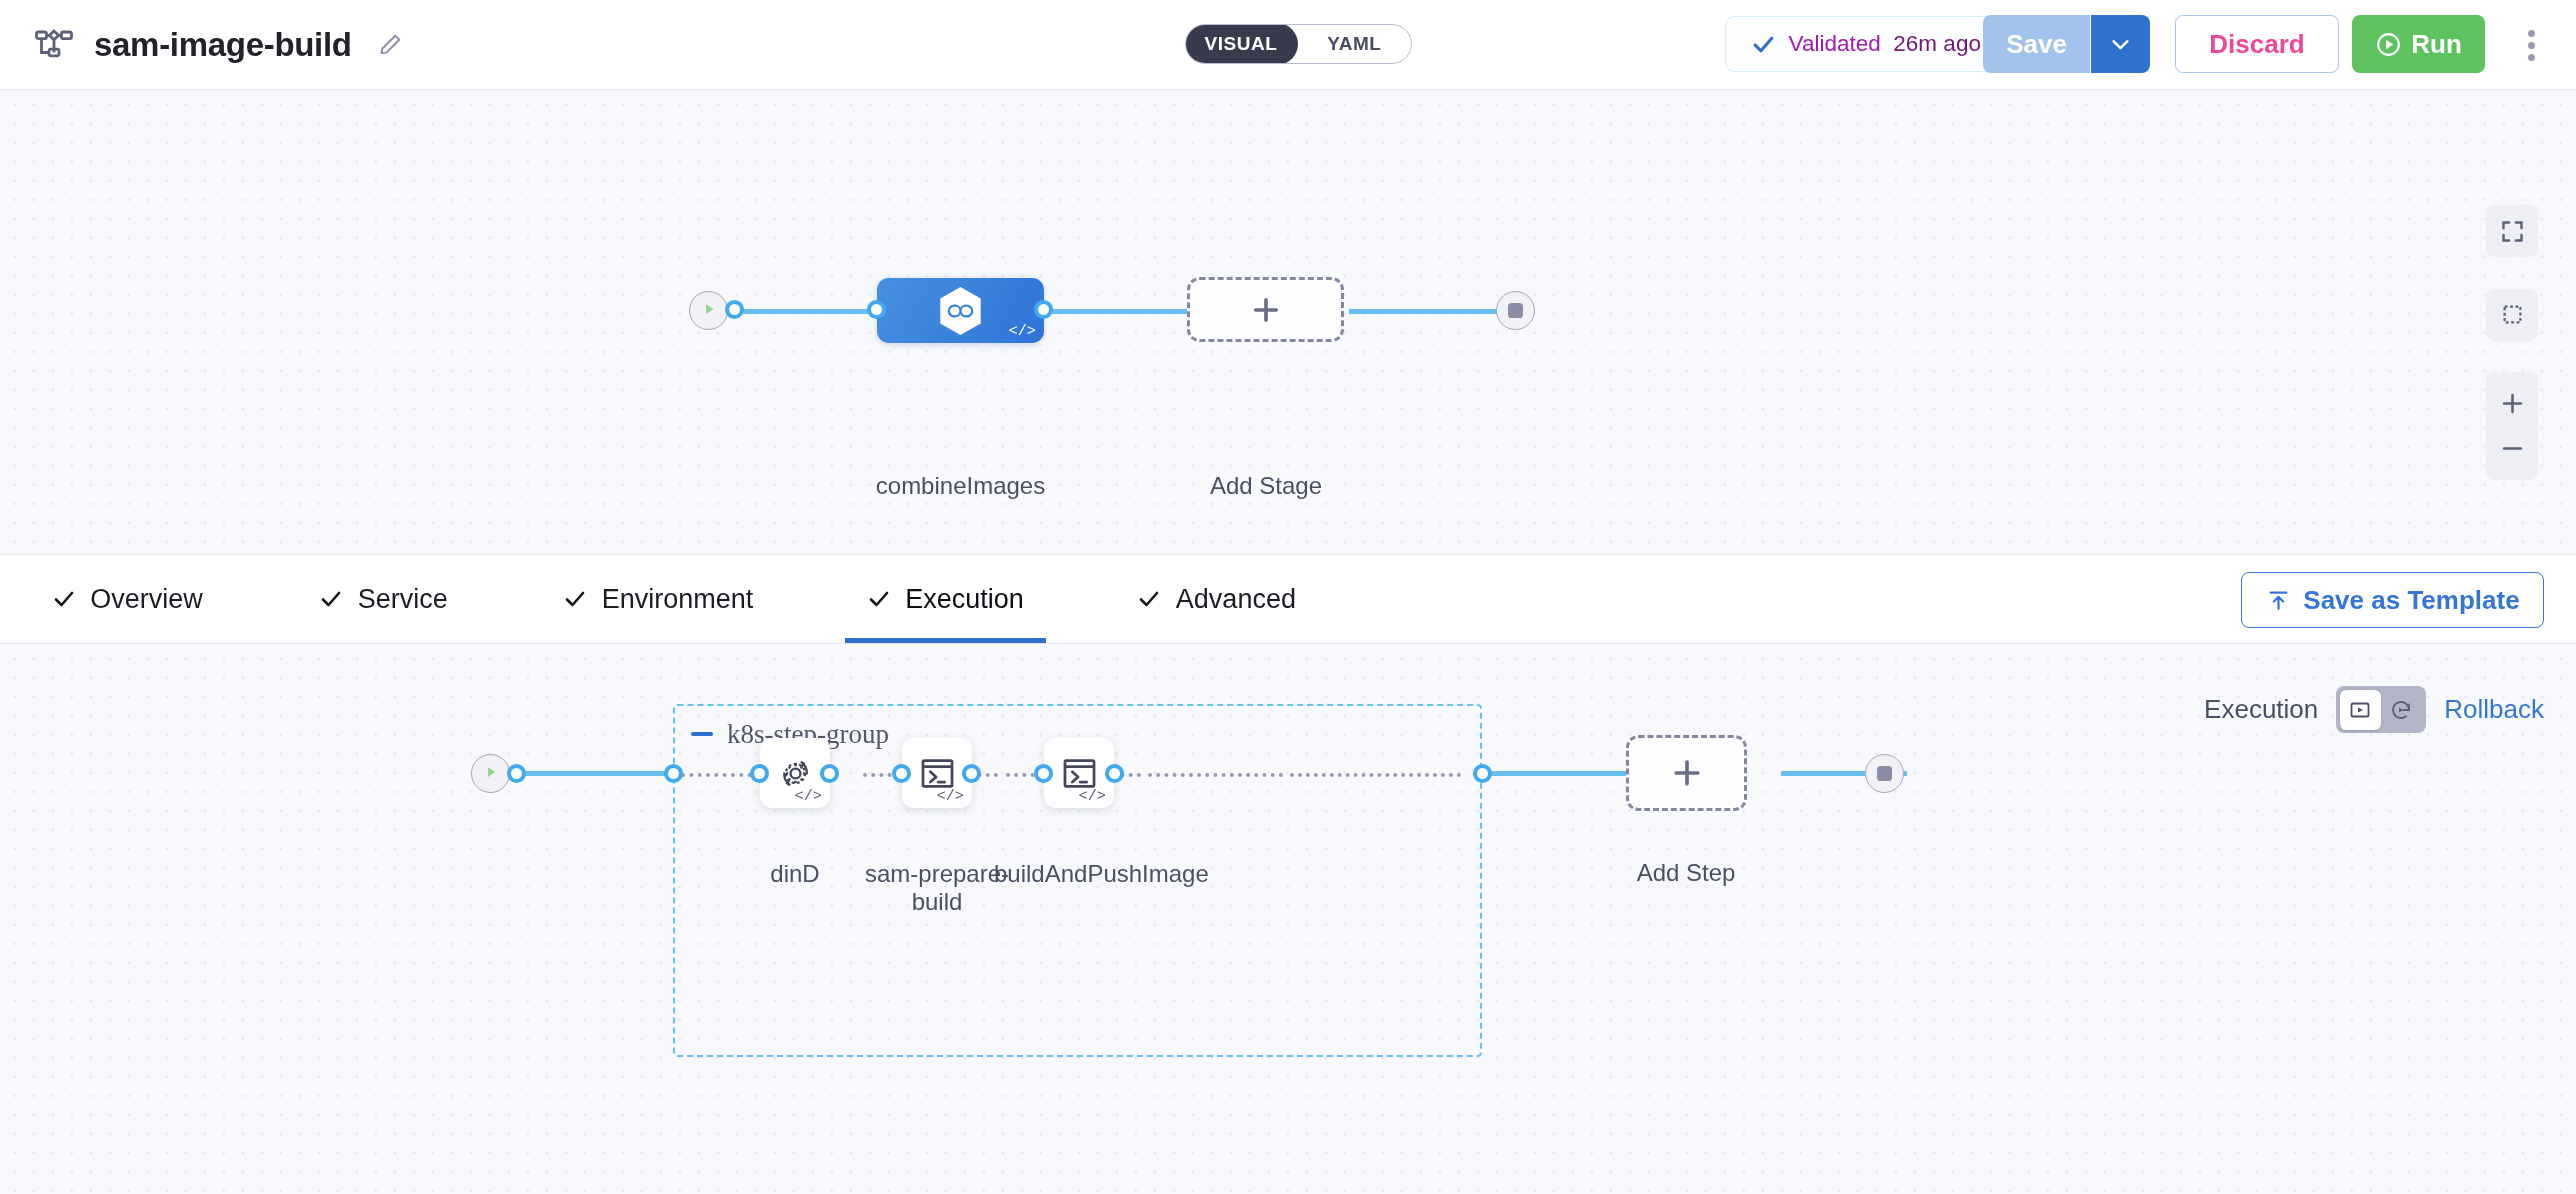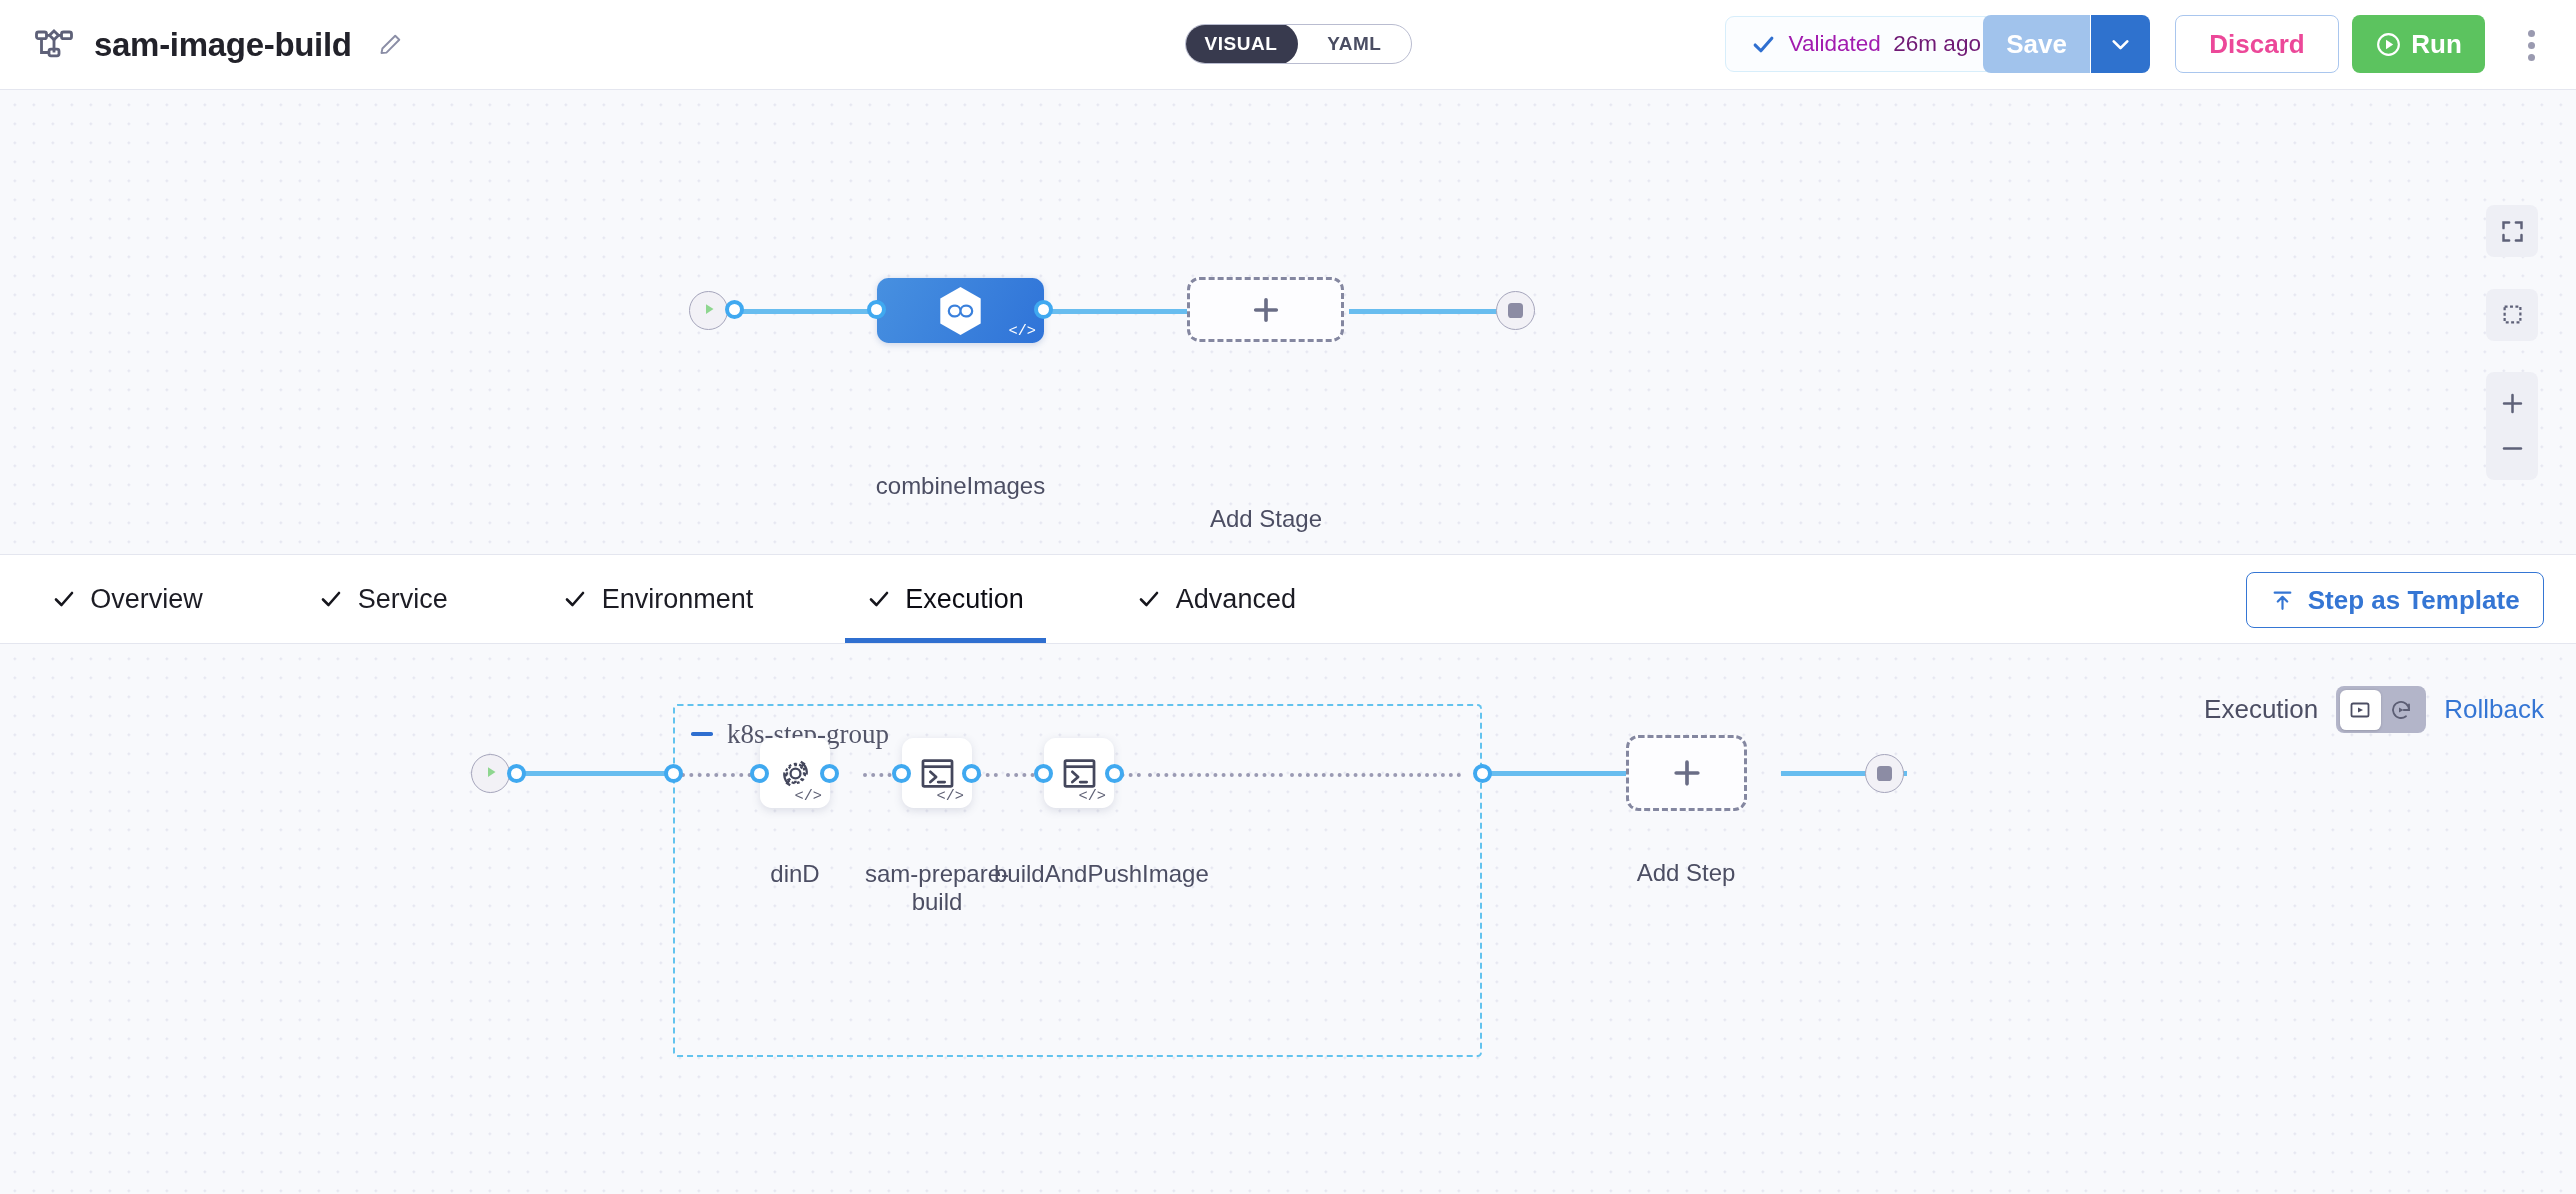--- a/index.html
+++ b/index.html
@@ -327,21 +327,21 @@
   <div class="dot" style="left:1034px; top:210px;"></div>
   <div class="node-caption" style="left:823px; top:382px; width:275px;">combineImages</div>
 
   <div class="add-node" style="left:1187px; top:187px; width:157px; height:65px;">
     <span>
       <svg viewBox="0 0 24 24" width="38" height="38" stroke="#6a6d86" stroke-width="2.3" stroke-linecap="round">
           <path d="M12 5.5 V18.5 M5.5 12 H18.5"></path>
         </svg>
     </span>
   </div>
-  <div class="node-caption" style="left:1178px; top:382px; width:176px;margin-top:33px;">Add Stage</div>
+  <div class="node-caption" style="left:1178px; top:382px; width:176px;">Add Stage</div>
 
   <div class="dot" style="left:1507px; top:210px;"></div>
   <div class="terminal-node" style="left:1496px; top:201px;">
     <span class="stop-sq"></span>
   </div>
 
   <div class="zoom-ctl" style="top:115px;">
     <div class="zc-btn">
       <span>
         <svg viewBox="0 0 24 24" fill="none" stroke="#5e6178" stroke-width="2.2" stroke-linecap="round">
@@ -408,21 +408,21 @@
       </svg>
     <span>Advanced</span>
   </div>
 
   <div class="save-tpl-btn">
     <span>
       <svg viewBox="0 0 24 24" fill="none" stroke="#3576d4" stroke-width="2.1" stroke-linecap="round" stroke-linejoin="round">
         <path d="M4.5 4.5 H19.5 M12 20 V8.5 M12 8.5 L7.5 13 M12 8.5 L16.5 13"></path>
       </svg>
     </span>
-    <span>Step as Template</span>
+    <span>Save as Template</span>
   </div>
 </div>
 
 <div class="canvas canvas-bottom">
 
   <div class="exec-ctl" style="top:42px; right:32px;">
     <span class="exec-label">Execution</span>
     <div class="exec-switch">
       <div class="exec-opt sel">
         <span>

